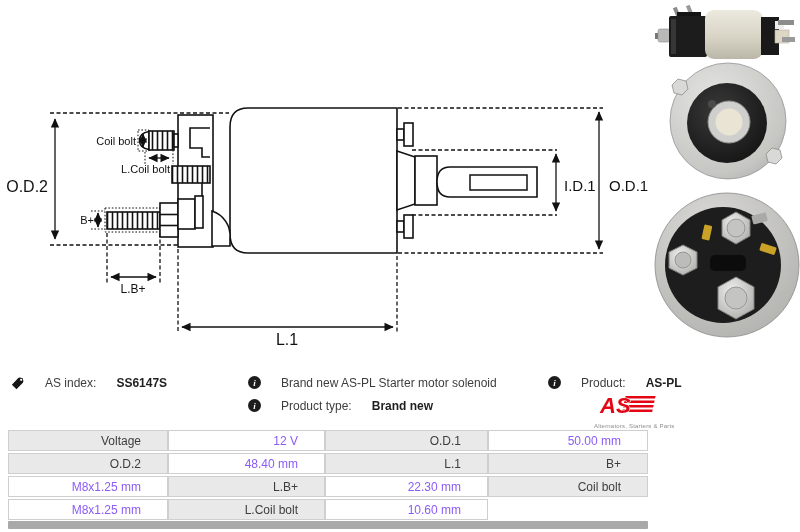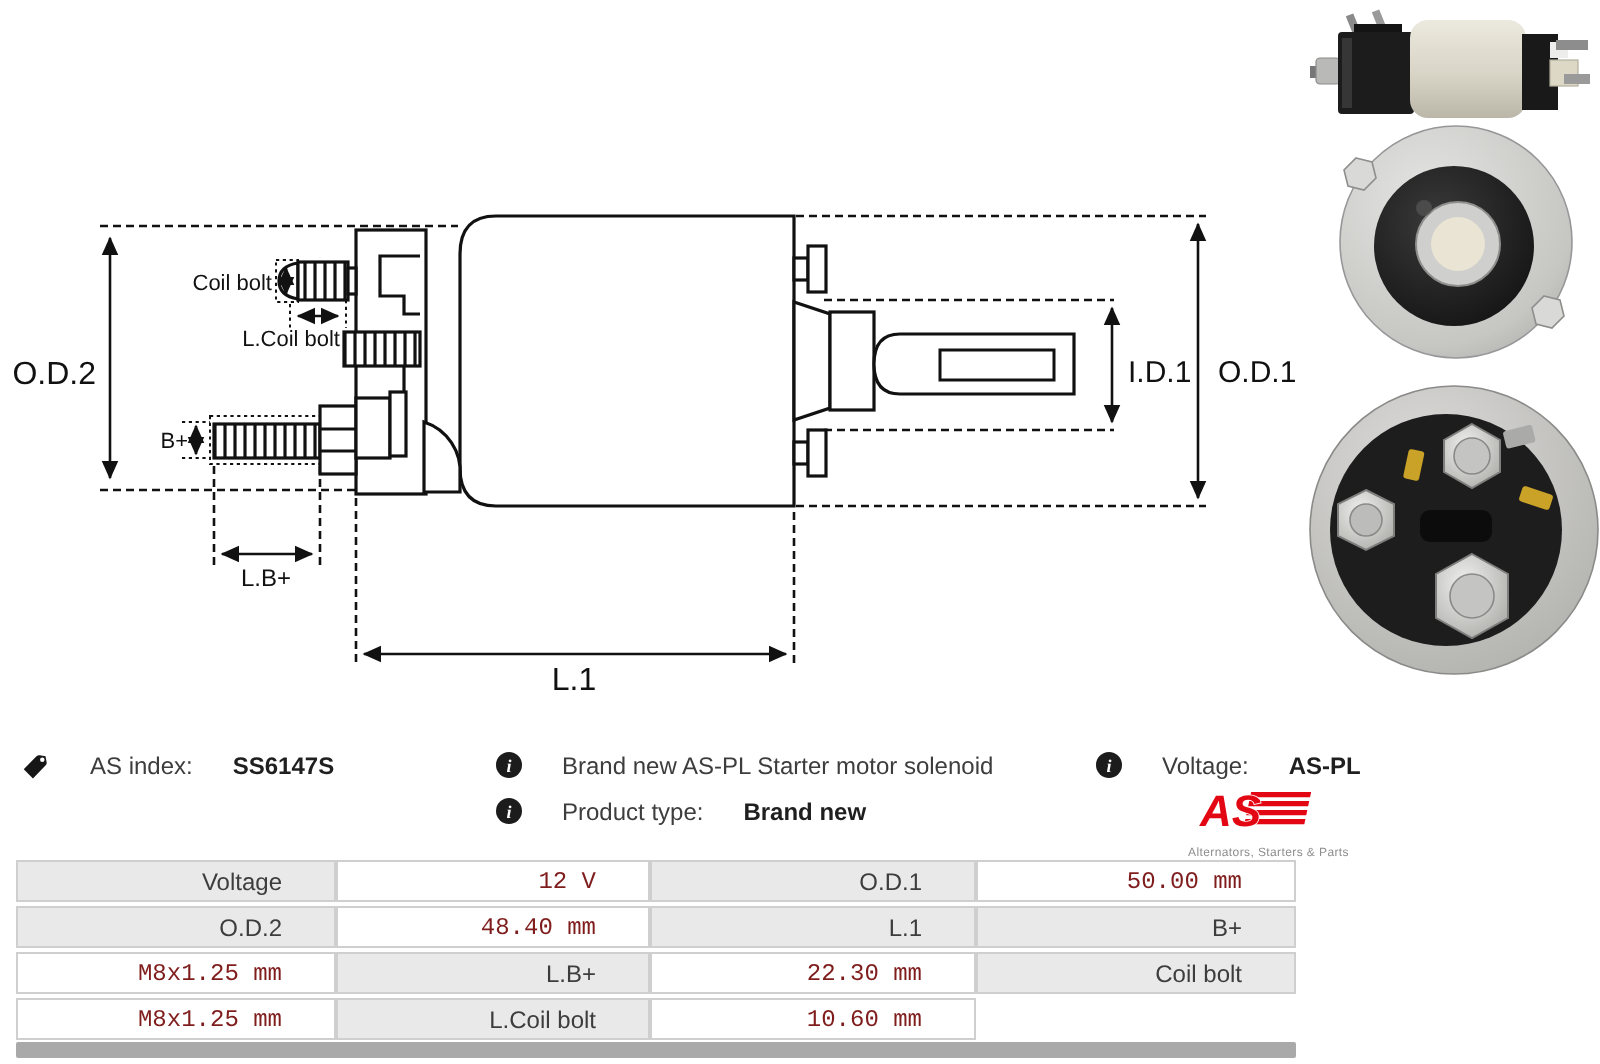--- a/index.html
+++ b/index.html
@@ -22,21 +22,21 @@
              font-family:"Liberation Serif",serif;font-style:italic;flex:0 0 auto;}
   .logo-box{position:absolute;left:594px;top:394px;width:64px;text-align:right;}
   .logo-tagline{font-size:6px;color:#8d8d8d;margin-top:1px;letter-spacing:.2px;white-space:nowrap;}
 
   
   .spec-table{position:absolute;left:8px;top:430px;width:640px;display:grid;
               grid-template-columns:160px 157px 163px 160px;row-gap:2px;}
   .cell{height:21px;line-height:21px;font-size:12px;text-align:right;padding-right:26px;
         box-sizing:border-box;border:1px solid #cfcfcf;}
   .cell.lbl{background:#e9e9e9;color:#3d3d3d;}
-  .cell.val{background:#ffffff;color:#7f1d1d;font-family:Liberation Mono, monospace;}
+  .cell.val{background:#ffffff;color:#8b5cf6;}
   .bottom-band{position:absolute;left:8px;top:521px;width:640px;height:8px;background:#a9a9a9;border-radius:1px;}
 </style>
 </head>
 <body>
 
 <div class="page">
 
   <svg class="diagram" width="660" height="360" viewBox="0 0 660 360">
     <defs>
       <pattern id="thr" width="5" height="10" patternUnits="userSpaceOnUse">
@@ -210,21 +210,21 @@
   </div>
 
   <div class="info-row" style="left:248px;top:399px">
     <span class="info-icon">i</span>
     <span>Product type:</span>
     <span class="b">Brand new</span>
   </div>
 
   <div class="info-row" style="left:548px;top:376px">
     <span class="info-icon">i</span>
-    <span>Voltage:</span>
+    <span>Product:</span>
     <span class="b">AS-PL</span>
   </div>
 
   <div class="logo-box">
     <svg width="60" height="24" viewBox="0 0 60 24">
       <g transform="skewX(-12)" fill="#e30613">
         <rect x="28" y="2" width="30" height="2.6"></rect>
         <rect x="28" y="6.5" width="30" height="2.6"></rect>
         <rect x="28" y="11" width="30" height="2.6"></rect>
         <rect x="28" y="15.5" width="30" height="2.6"></rect>

